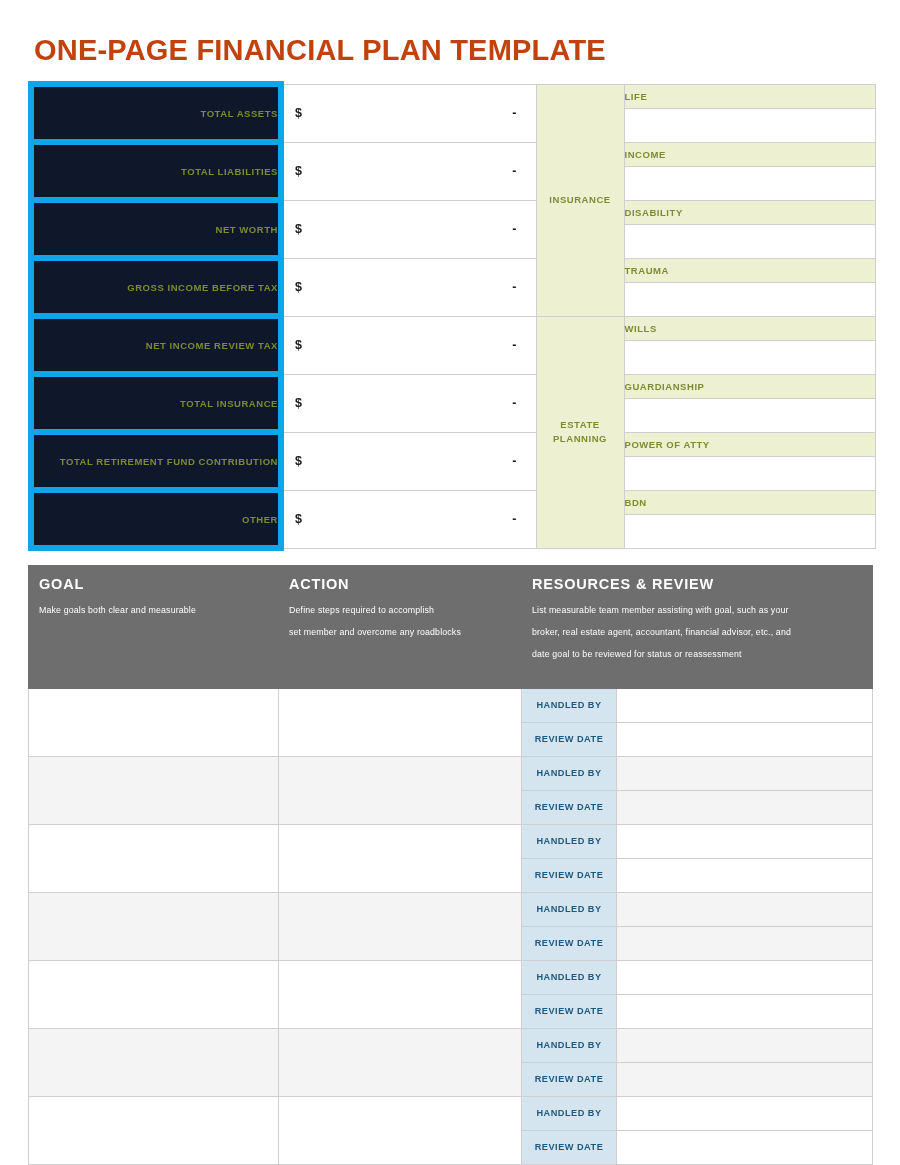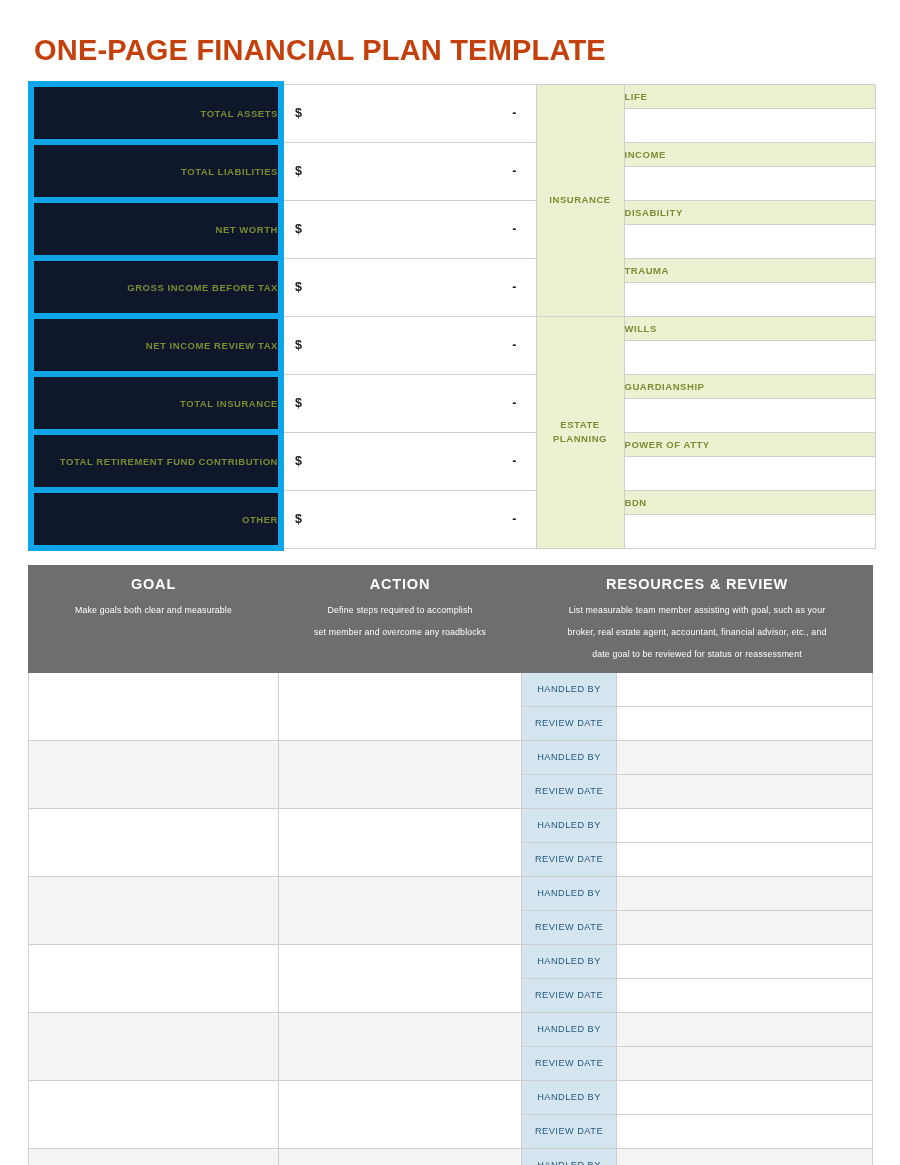--- a/index.html
+++ b/index.html
@@ -113,23 +113,22 @@
     border: 1px solid #cfcfcf;
   }
 
   
   .gap { height: 14px; }
 
   
   .goals-head td {
     background: #6e6e6e;
     color: #ffffff;
-    text-align: center;
     vertical-align: top;
-    padding: 9px 10px 11px 10px;
+    padding: 9px 10px 27px 10px;
     border: 1px solid #6e6e6e;
   }
   .goals-head .gh-title {
     font-size: 14.5px;
     font-weight: bold;
     letter-spacing: 0.8px;
     line-height: 1.35;
   }
   .goals-head .gh-sub {
     font-size: 8.8px;
@@ -143,21 +142,21 @@
     border: 1px solid #cfcfcf;
     height: 66px;
   }
   .rowA .goal-cell, .rowA .action-cell, .rowA .res-entry { background: #ffffff; }
   .rowB .goal-cell, .rowB .action-cell, .rowB .res-entry { background: #f4f4f4; }
 
   .res-label {
     background: #d5e5ef;
     color: #1f587f;
     font-size: 9.2px;
-    font-weight: normal;
+    font-weight: bold;
     letter-spacing: 0.5px;
     text-align: center;
     height: 33px;
     border: 1px solid #cfcfcf;
     white-space: nowrap;
   }
   .res-entry {
     border: 1px solid #cfcfcf;
     height: 33px;
   }

